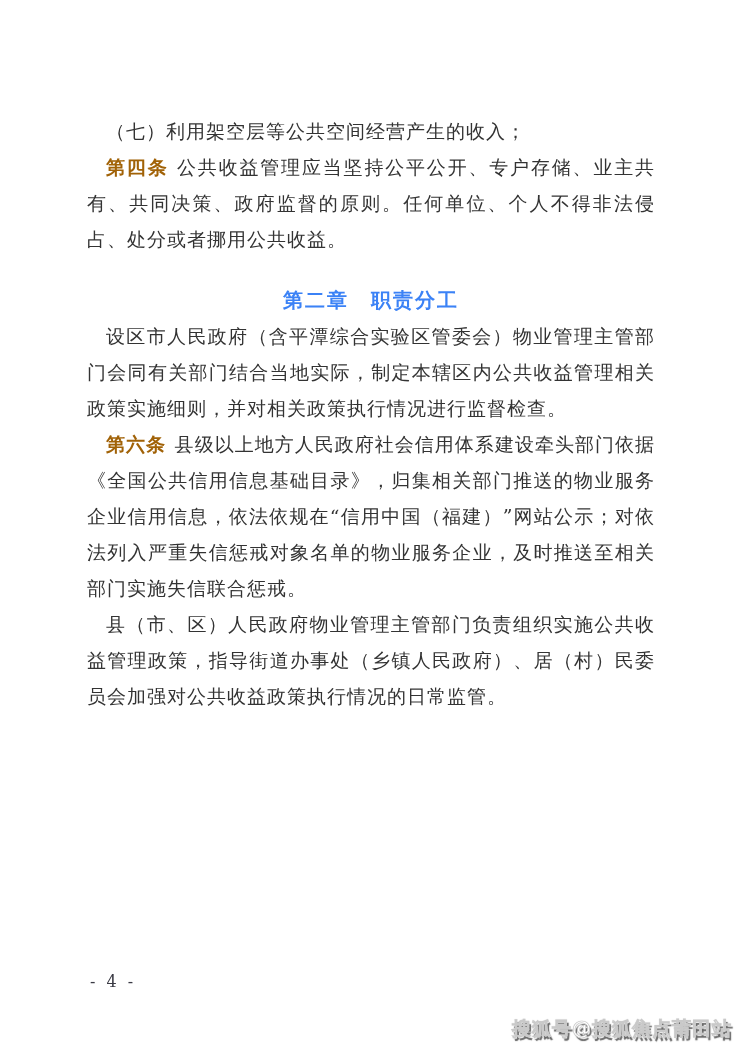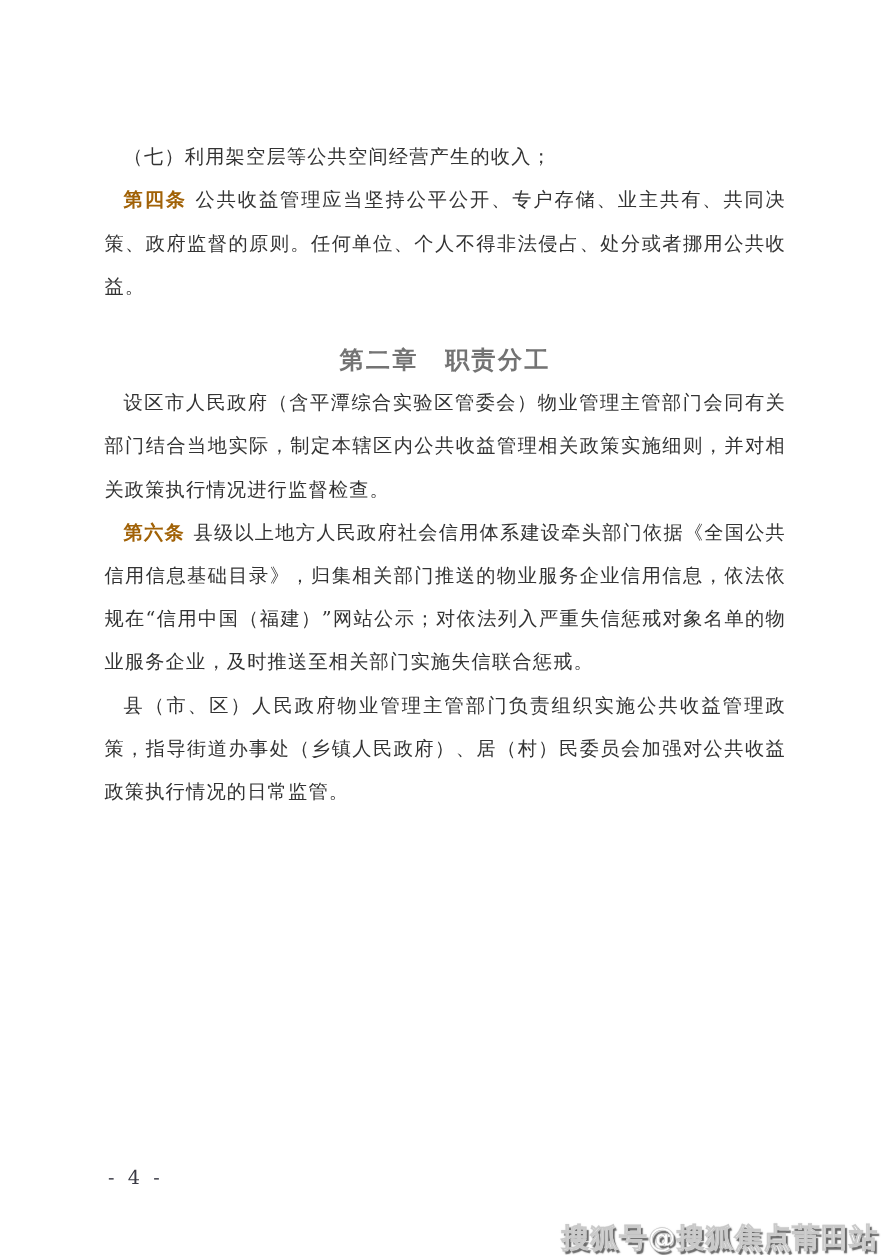--- a/index.html
+++ b/index.html
@@ -17,58 +17,58 @@
     color: #333333;
   }
   .doc-body {
     position: absolute;
     left: 87px;
     top: 113px;
     width: 568px;
   }
   .para {
     margin: 0;
-    font-size: 16px;
+    font-size: 19px;
     line-height: 36px;
     letter-spacing: 1px;
     text-align: justify;
     text-indent: 1em;
     color: #333333;
   }
   .para .term {
     font-weight: bold;
     margin-right: 0.45em;
     color: #a16207;
   }
   .chapter {
     margin: 25px 0 0 0;
     font-size: 20px;
     line-height: 36px;
     font-weight: bold;
     text-align: center;
     text-indent: 0;
     letter-spacing: 2px;
-    color: #737373;
+    color: #3b82f6;
   }
   .page-number {
     position: absolute;
     left: 90px;
     top: 972px;
     font-size: 16px;
     letter-spacing: 3px;
     color: #3a3a44;
     white-space: pre;
   }
   .watermark {
     position: absolute;
     right: 8px;
     top: 1016px;
     font-family: "DejaVu Sans", "Liberation Sans", sans-serif;
     font-weight: bold;
-    font-size: 23px;
+    font-size: 19px;
     letter-spacing: 1px;
     color: #ffffff;
     -webkit-text-stroke: 0.6px #c9c9c9;
     text-shadow: 2px 3px 1px rgba(75, 75, 75, 0.85), 0 0 1px rgba(140, 140, 140, 0.6);
     white-space: nowrap;
   }
 </style>
 </head>
 <body>
 

